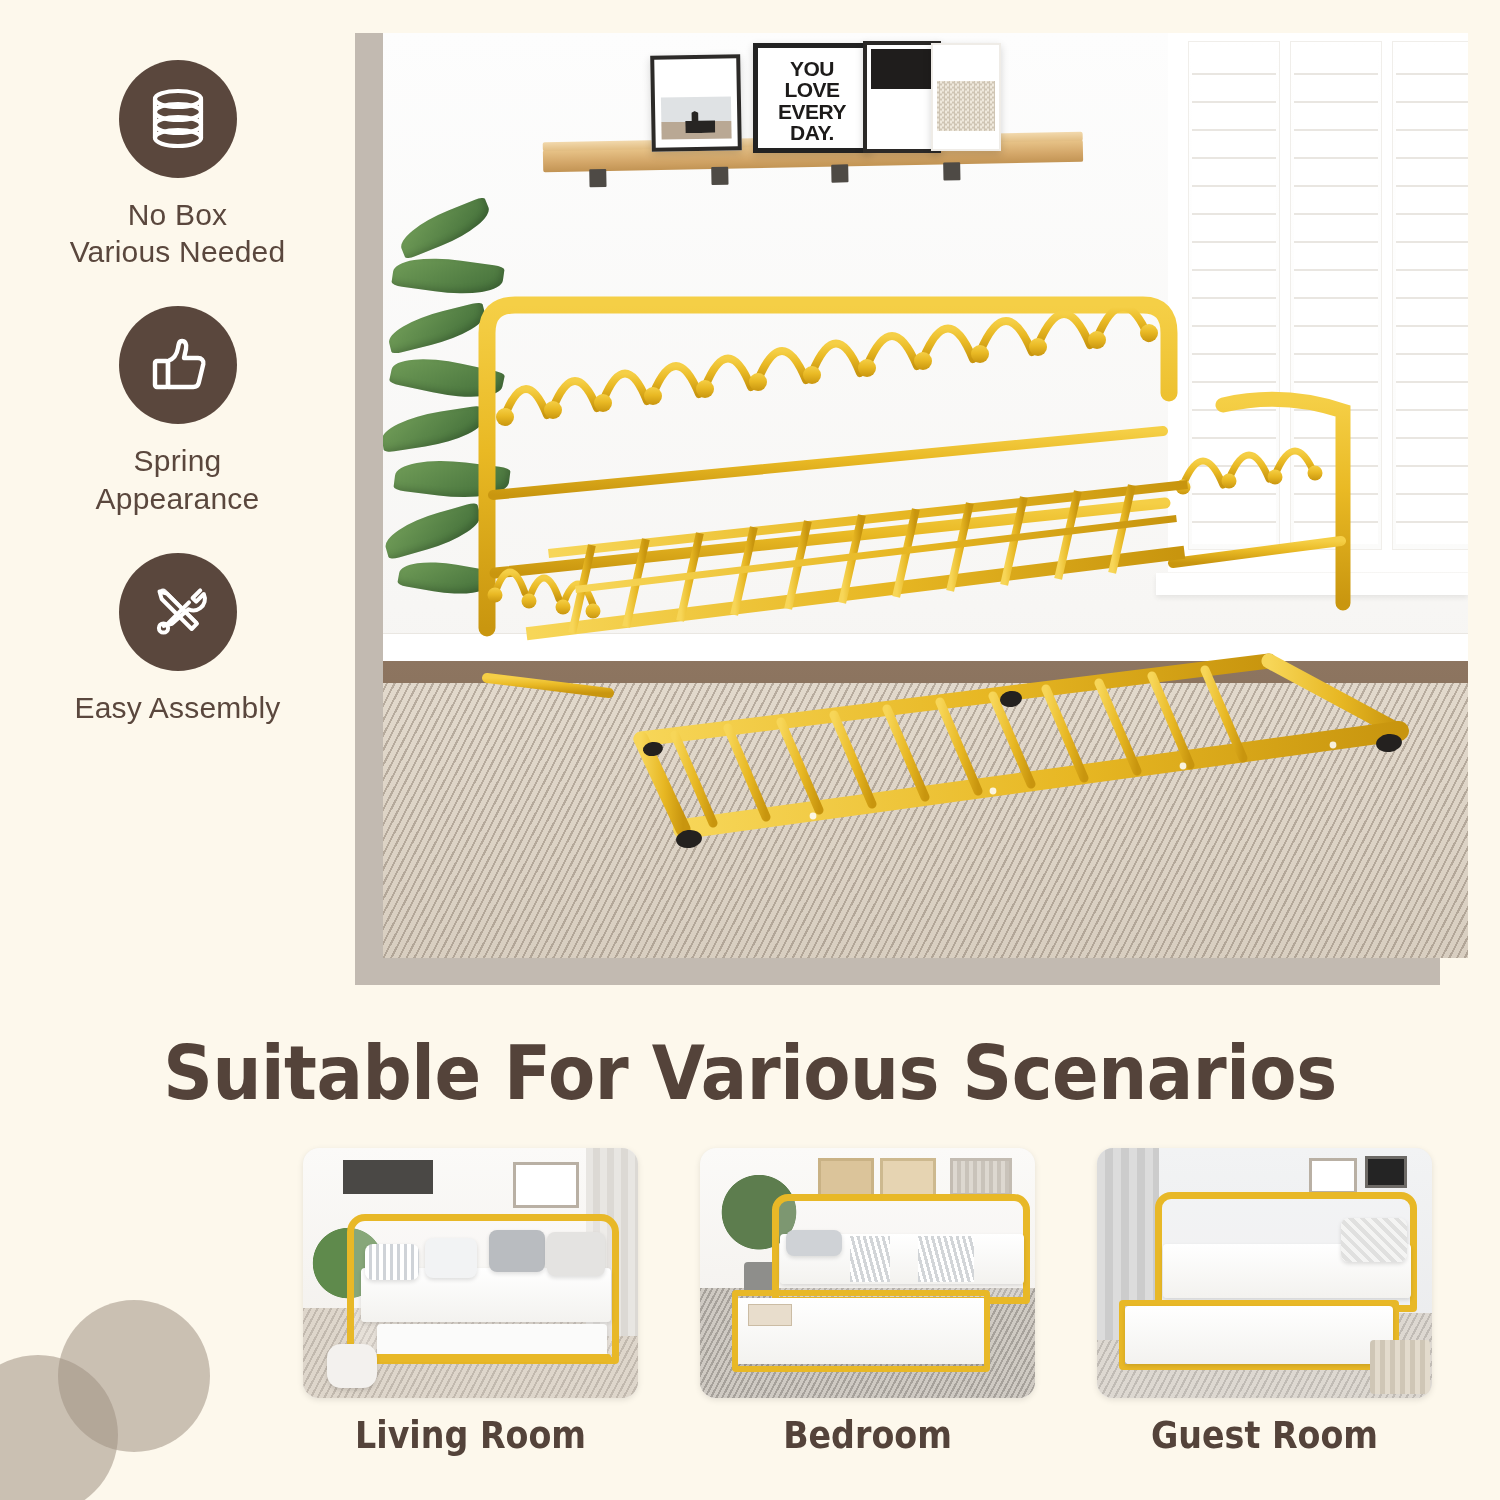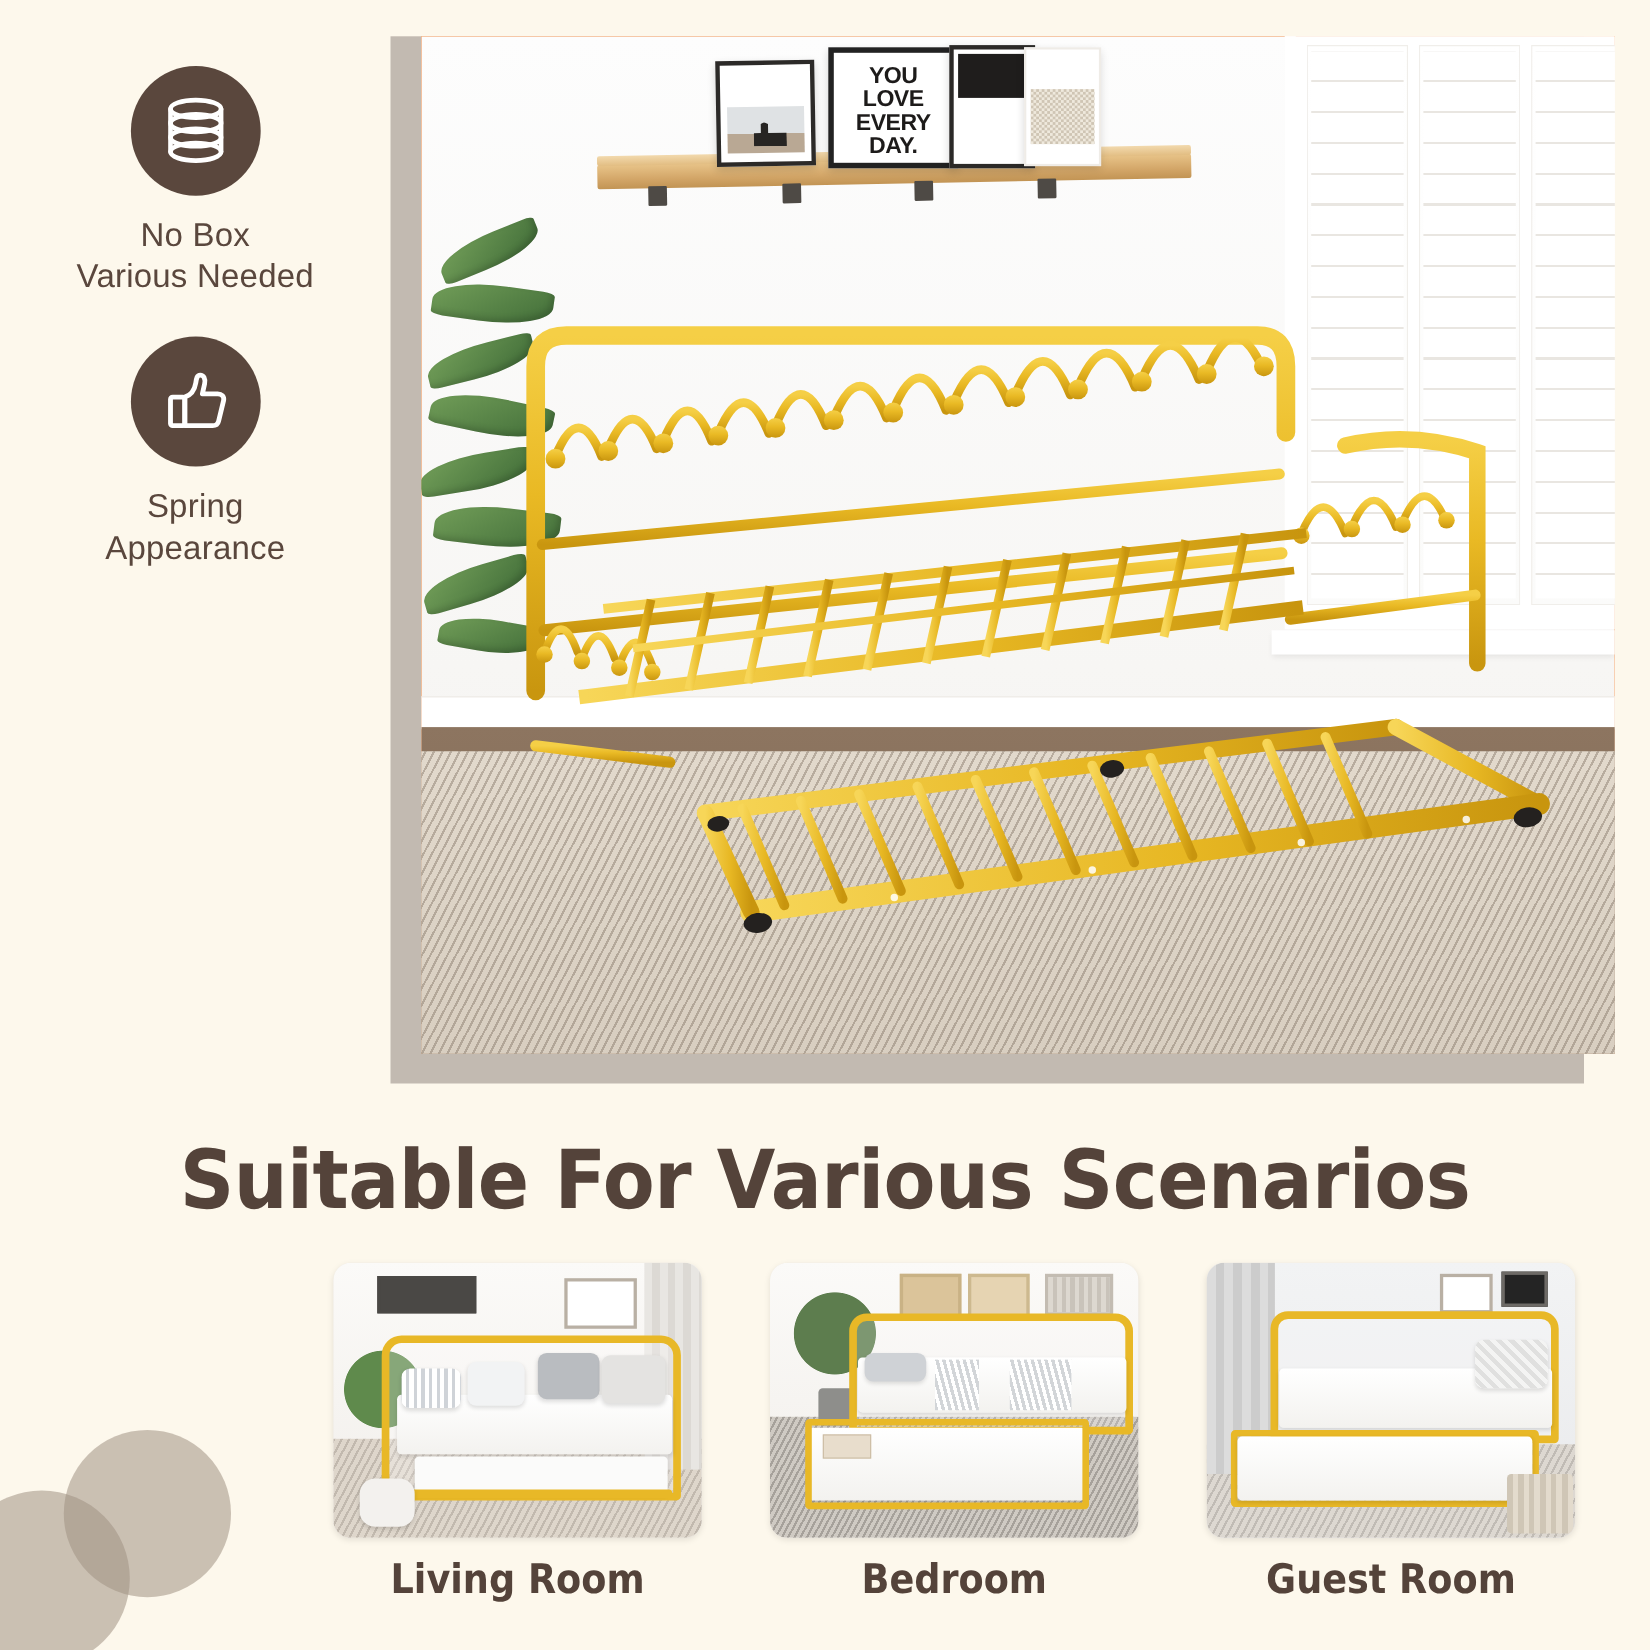--- a/index.html
+++ b/index.html
@@ -32,21 +32,21 @@
   }
 
   
   .hero-wrap { position:absolute; left:355px; top:33px; width:1113px; height:952px; }
   .hero-frame {
     position:absolute; left:0; top:0; width:1085px; height:952px;
     background:#C2BAB1;
   }
   .hero {
     position:absolute; left:28px; top:0; width:1085px; height:925px;
-    overflow:hidden; background:#f97316;padding-left:16px;
+    overflow:hidden; background:#4d7c0f;padding-left:16px;
   }
 
   
   .wall { position:absolute; inset:0; background:linear-gradient(180deg,#fdfdfd 0%,#f7f6f4 62%,#f2f0ee 100%); }
   .baseboard { position:absolute; left:0; right:0; top:600px; height:30px; background:#ffffff; border-top:1px solid #eae7e2; box-shadow:0 2px 3px rgba(0,0,0,.05); }
   .floor { position:absolute; left:0; right:0; top:628px; bottom:0; background:linear-gradient(180deg,#8d7560 0%,#7d6752 100%); }
   .rug {
     position:absolute; left:-20px; right:-40px; top:650px; bottom:-10px;
     background:
       repeating-linear-gradient(115deg, rgba(120,105,90,.40) 0 2px, rgba(0,0,0,0) 2px 7px),
@@ -160,20 +160,37 @@
         <g fill="none" stroke="#fff" stroke-width="4.4" stroke-linejoin="round" stroke-linecap="round">
           <path d="M26 32c6-2 9-7 10-13 .6-4 1-7 4-7s5 3 4 8l-2 9h14c3.5 0 6 2.6 5.3 6l-4.6 19c-.6 2.6-2.8 4-5.4 4H26z"></path>
           <rect x="13" y="32" width="13" height="26" rx="2"></rect>
         </g>
       </svg>
     </div>
     <div class="feature-label">Spring
 Appearance</div>
   </div>
 
+  <div class="feature">
+    <div class="badge">
+      <svg width="72" height="72" viewBox="0 0 72 72">
+        <g fill="#fff">
+          <path d="M18 14c-1.6 1.6-1.6 4.2 0 5.8l32 32 6-6-32-32c-1.6-1.6-4.4-1.6-6 0z" opacity=".95"></path>
+          <path d="M16 16l9 2 29 29-5 5L20 23z" fill="#5A473D"></path>
+        </g>
+        <g fill="none" stroke="#fff" stroke-width="4" stroke-linecap="round" stroke-linejoin="round">
+          <path d="M17.5 15.5l7.5 2.2 30 30-5.3 5.3-30-30z"></path>
+          <circle cx="21.5" cy="52" r="4.6"></circle>
+          <path d="M24.8 48.7L47 26.4"></path>
+          <path d="M58.2 14.4l-7.6 7.6 3.6 3.6 7.6-7.6a11.4 11.4 0 01-3.6 14.2 11.4 11.4 0 01-11.7 1L30 47.8l-8.1 2.1"></path>
+        </g>
+      </svg>
+    </div>
+    <div class="feature-label">Easy Assembly</div>
+  </div>
 
 </div>
 
 <div class="hero-wrap">
   <div class="hero-frame"></div>
   <div class="hero">
 
     <div class="wall"></div>
 
     <div class="window">

